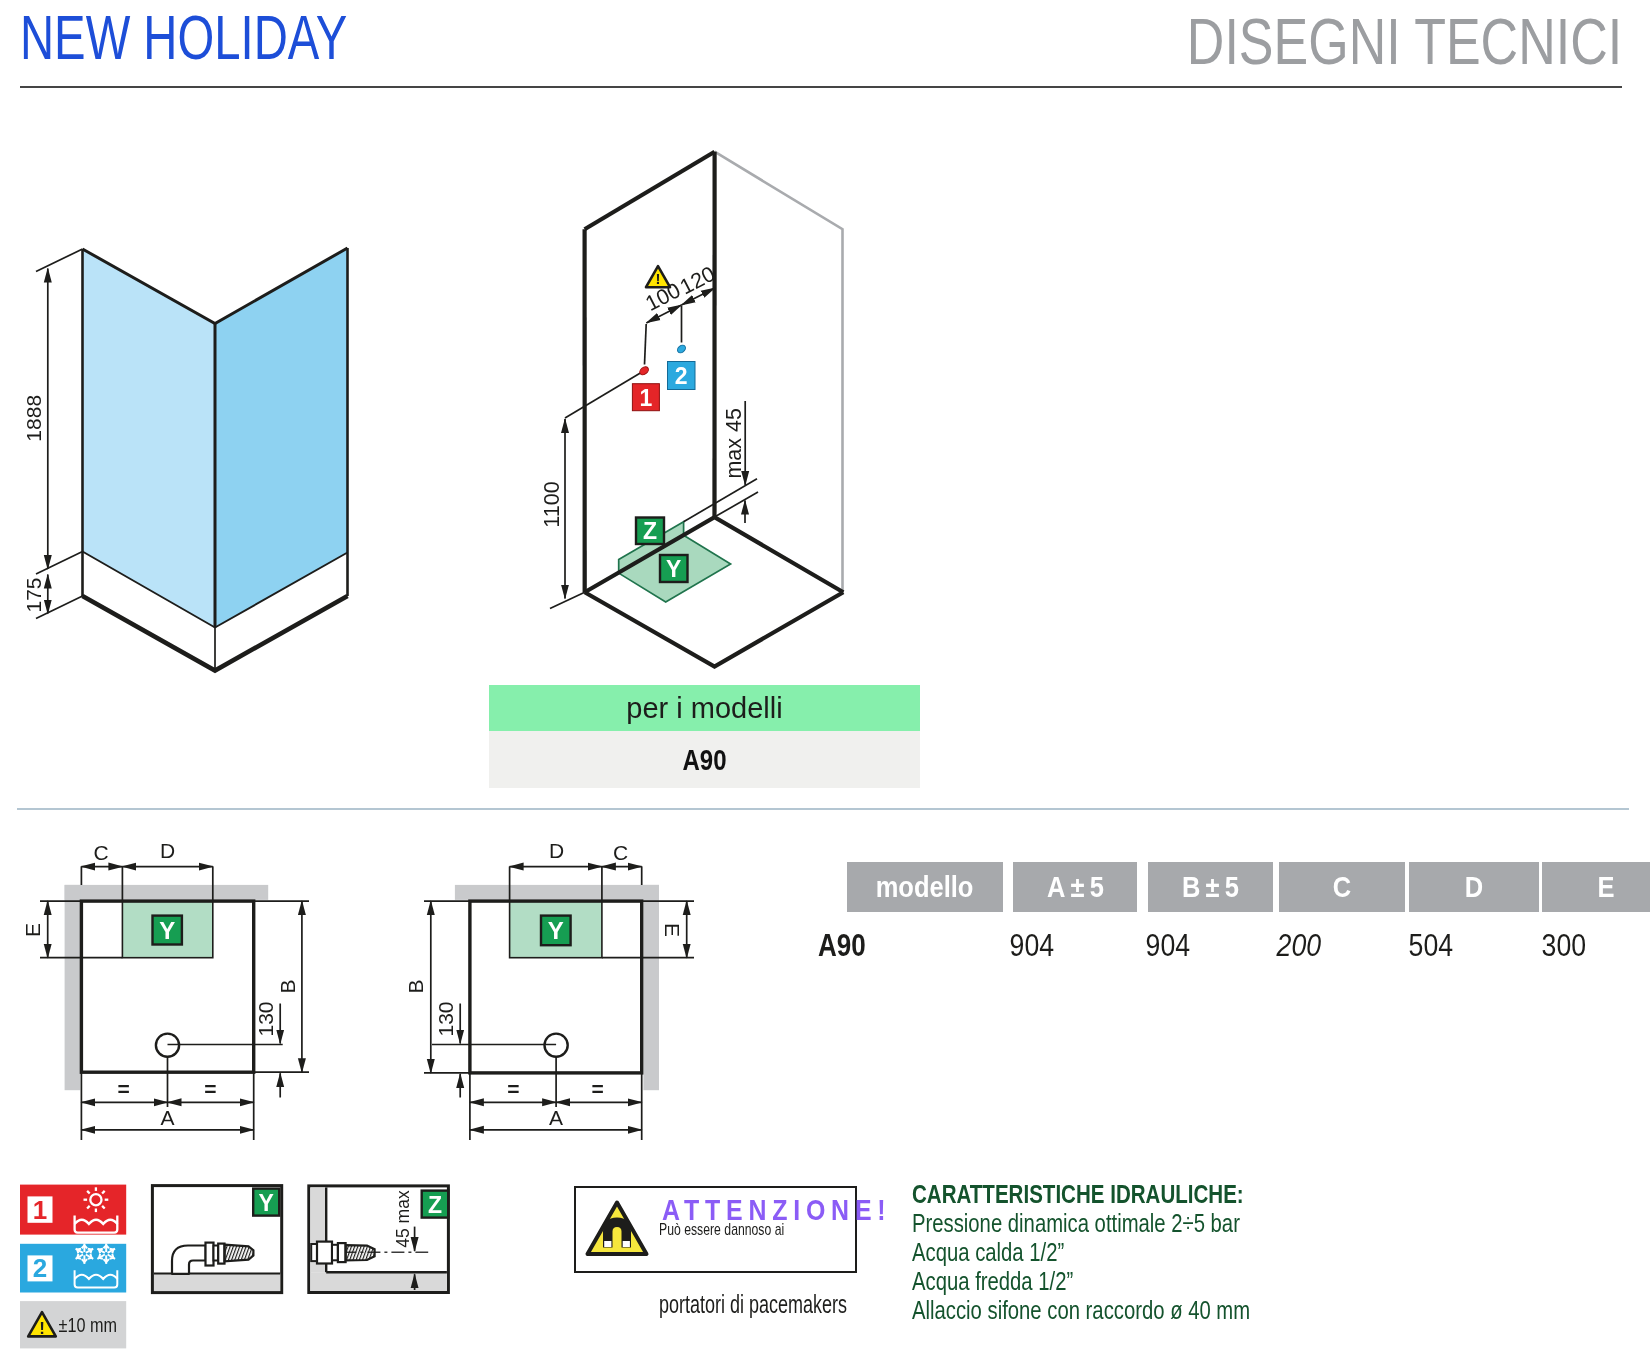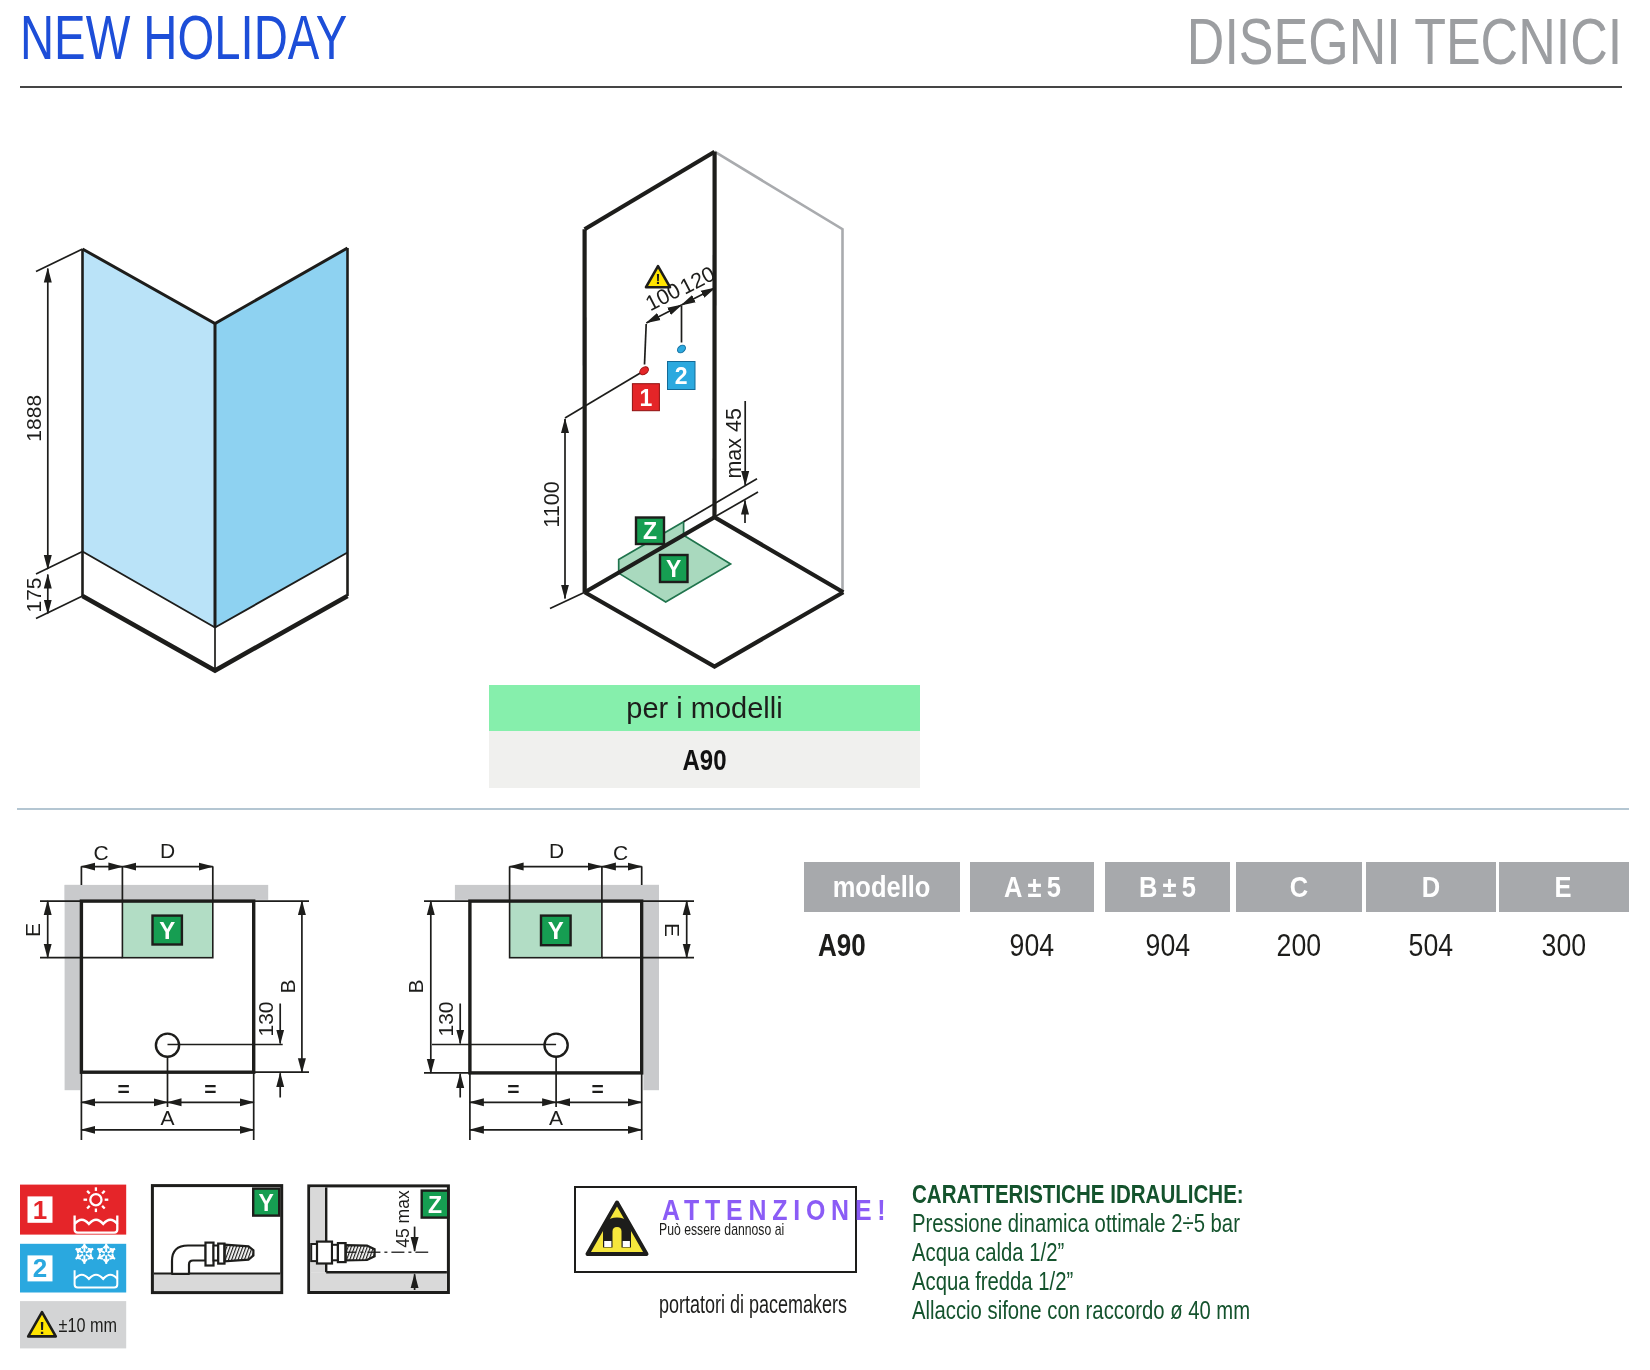--- a/index.html
+++ b/index.html
@@ -26,21 +26,21 @@
 <div class="abs" style="left:489px;top:731px;width:431px;height:57px;background:#f0f0ee;
      display:flex;align-items:center;justify-content:center;font-size:30px;font-weight:bold;color:#111;">
   <span class="cx" style="transform:scaleX(0.80);transform-origin:50% 50%;">A90</span>
   </div>
 
 <div class="abs" style="left:17px;top:808px;width:1612px;height:2.4px;background:#b4c6d2;"></div>
 
 <div id="tbl">
   <style>
     .th{position:absolute;top:862px;height:50px;background:#a7a9ac;color:#fff;
-        display:flex;align-items:center;justify-content:center;font-size:30px;font-weight:bold;}
+        display:flex;align-items:center;justify-content:center;font-size:30px;font-weight:bold;margin-left:43px;}
     .th span{display:inline-block;transform:scaleX(0.85);white-space:nowrap;}
     .tv{position:absolute;top:928px;height:36px;font-size:31px;color:#1d1d1b;
         display:flex;align-items:center;justify-content:center;}
     .tv span{display:inline-block;transform:scaleX(0.86);}
   </style>
   <div class="th" style="left:804px;width:156px;">
       <span>modello</span>
     </div>
   <div class="th" style="left:970px;width:124px;">
       <span>A ± 5</span>
@@ -59,21 +59,21 @@
     </div>
   <div class="tv" style="left:804px;width:156px;justify-content:flex-start;padding-left:14px;font-weight:bold;">
       <span style="transform-origin:0 50%;transform:scaleX(0.84);">A90</span>
     </div>
   <div class="tv" style="left:970px;width:124px;">
       <span>904</span>
     </div>
   <div class="tv" style="left:1105px;width:125px;">
       <span>904</span>
     </div>
-  <div class="tv" style="left:1236px;width:126px;">
+  <div class="tv" style="left:1236px;width:126px;font-style:italic;">
       <span>200</span>
     </div>
   <div class="tv" style="left:1366px;width:130px;">
       <span>504</span>
     </div>
   <div class="tv" style="left:1498.5px;width:130px;">
       <span>300</span>
     </div>
 </div>
 

